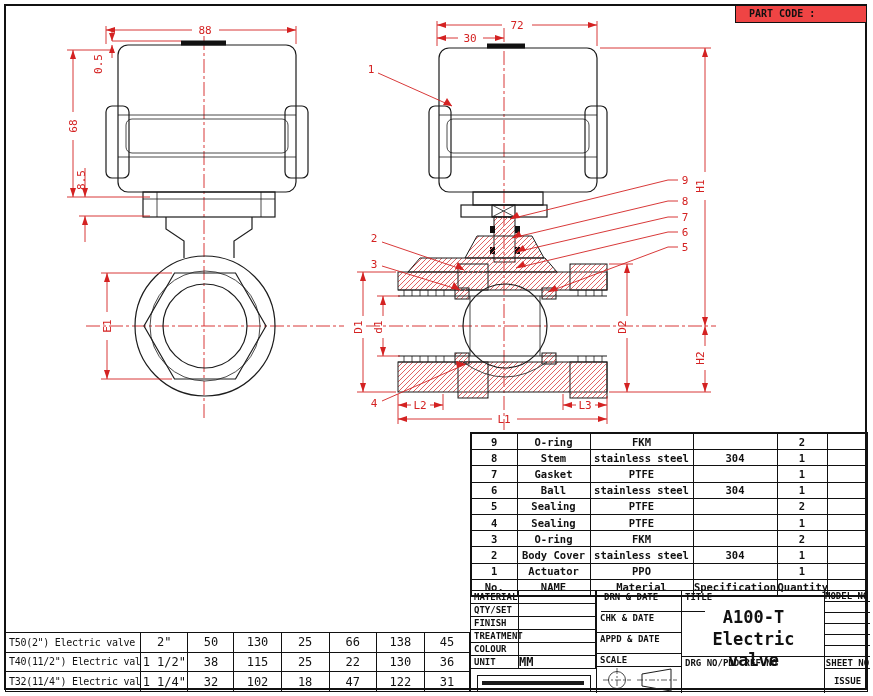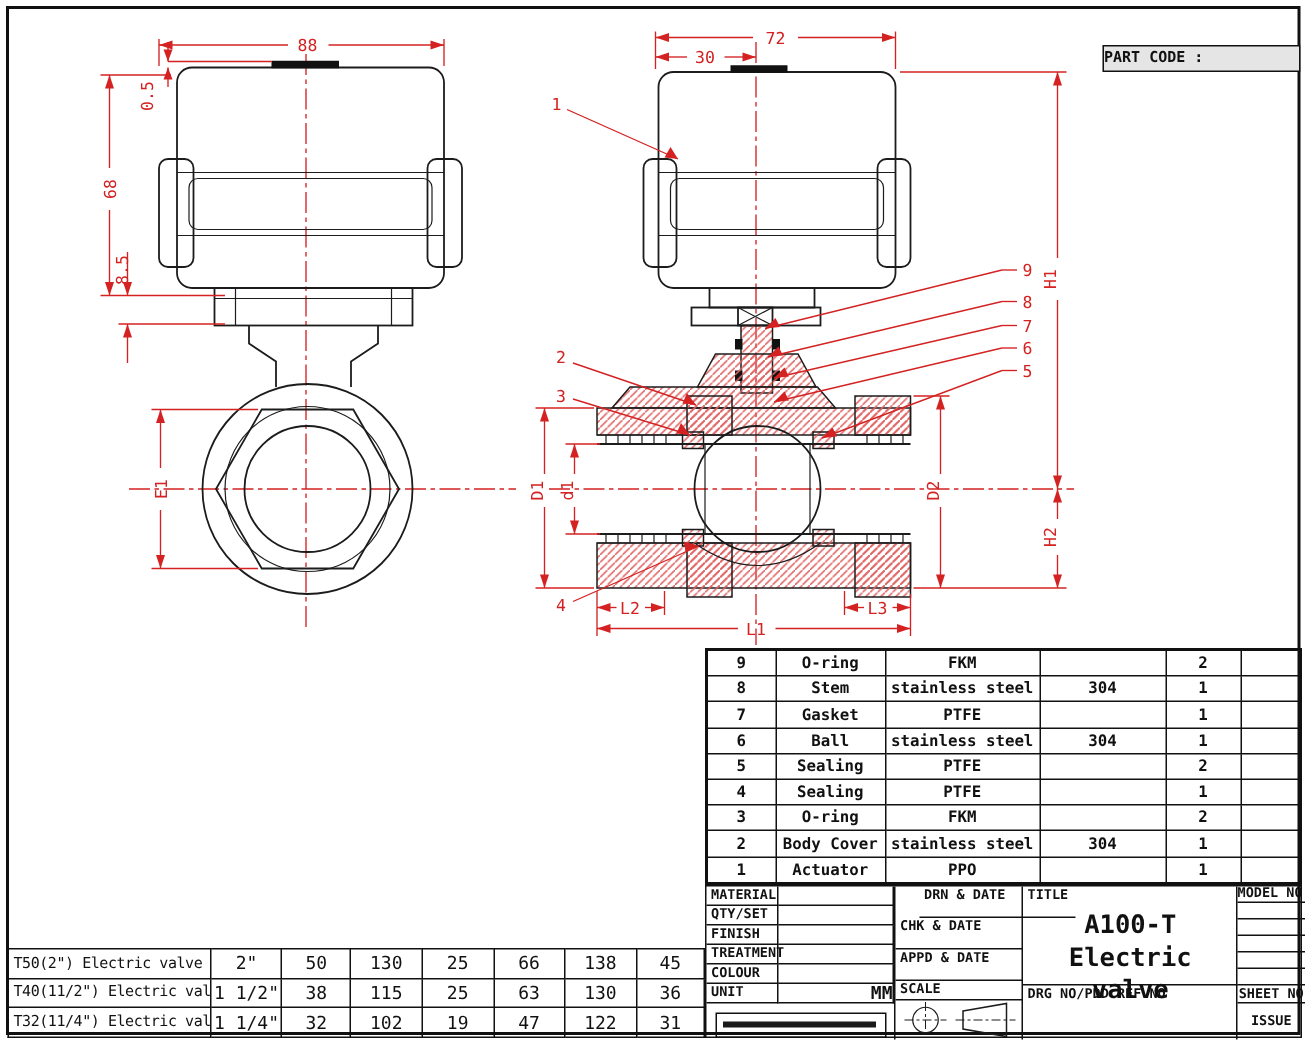--- a/index.html
+++ b/index.html
@@ -9,22 +9,22 @@
          border:2px solid #111;box-sizing:border-box;}
   svg text{font-family:"DejaVu Sans Mono","Liberation Mono",monospace;}
   .k{stroke:#1c1c1c;fill:none;stroke-width:1.2;}
   .k2{stroke:#1c1c1c;fill:none;stroke-width:0.8;}
   .r{stroke:#d42222;fill:none;stroke-width:0.9;}
   .cl{stroke:#d42222;fill:none;stroke-width:0.9;stroke-dasharray:14 3 3 3;}
   .ar{fill:#d42222;stroke:none;}
   .ht{fill:url(#hp);stroke:#1c1c1c;stroke-width:1;}
   .rt{fill:#d42222;font-size:11px;text-anchor:middle;}
   .partcode{position:absolute;left:735px;top:5px;width:132px;height:18px;
-            border:1.6px solid #111;box-sizing:border-box;background:#e5e5e5;
-            font-size:10px;font-weight:bold;line-height:15px;padding-left:0;margin-top:25px;}
+            border:1.6px solid #111;box-sizing:border-box;background:#ef4444;
+            font-size:10px;font-weight:bold;line-height:15px;padding-left:13px;}
   table{border-collapse:collapse;table-layout:fixed;}
   td,th{border:1.3px solid #111;padding:0;text-align:center;vertical-align:middle;
         overflow:hidden;white-space:nowrap;}
   .ptable{position:absolute;left:470px;top:432px;width:398px;height:158px;
           font-size:10.5px;font-weight:bold;border:2px solid #111;}
   .ptable td{height:15.2px;}
   .stable{position:absolute;left:5px;top:632px;width:465px;height:60px;
           font-size:12px;border:1.6px solid #111;}
   .stable td{height:13.6px;}
   .stable td.desc{text-align:left;padding-left:3px;font-size:10px;letter-spacing:-0.3px;}
@@ -363,43 +363,51 @@
         <td></td>
   </tr>
   <tr>
     <td>1</td>
         <td>Actuator</td>
         <td>PPO</td>
         <td></td>
         <td>1</td>
         <td></td>
   </tr>
+  <tr>
+    <td>No.</td>
+        <td>NAME</td>
+        <td>Material</td>
+        <td>Specification</td>
+        <td>Quantity</td>
+        <td></td>
+  </tr>
 </tbody>
   </table>
 
 <div class="tblock">
 
   <div class="tb lab bb br" style="left:0;top:0;width:48px;height:13px;">MATERIAL</div>
   <div class="tb bb br" style="left:48px;top:0;width:77px;height:13px;"></div>
   <div class="tb lab bb br" style="left:0;top:13px;width:48px;height:13px;">QTY/SET</div>
   <div class="tb bb br" style="left:48px;top:13px;width:77px;height:13px;"></div>
   <div class="tb lab bb br" style="left:0;top:26px;width:48px;height:13px;">FINISH</div>
   <div class="tb bb br" style="left:48px;top:26px;width:77px;height:13px;"></div>
   <div class="tb lab bb br" style="left:0;top:39px;width:48px;height:13px;">TREATMENT</div>
   <div class="tb bb br" style="left:48px;top:39px;width:77px;height:13px;"></div>
   <div class="tb lab bb br" style="left:0;top:52px;width:48px;height:13px;">COLOUR</div>
   <div class="tb bb br" style="left:48px;top:52px;width:77px;height:13px;"></div>
   <div class="tb lab bb br" style="left:0;top:65px;width:48px;height:13px;">UNIT</div>
-  <div class="tb bb br" style="left:48px;top:65px;width:77px;height:13px;text-align:right;font-size:12px;line-height:12px;">MM</div>
+  <div class="tb bb br" style="left:48px;top:65px;width:77px;height:13px;text-align:left;font-size:12px;line-height:12px;">MM</div>
   <div class="fineprint">
       <div class="smear"></div>
     </div>
 
   <div class="tb bl" style="left:125px;top:0;width:85px;height:102px;">
-    <div class="tb lab bb" style="left:16px;top:0;width:104px;height:21px;">DRN &amp; DATE</div>
+    <div class="tb lab bb" style="left:4px;top:0;width:104px;height:21px;">DRN &amp; DATE</div>
     <div class="tb lab bb" style="left:0;top:21px;width:85px;height:21px;">CHK &amp; DATE</div>
     <div class="tb lab bb" style="left:0;top:42px;width:85px;height:21px;">APPD &amp; DATE</div>
     <div class="tb lab bb" style="left:0;top:63px;width:85px;height:13px;">SCALE</div>
     <svg class="tb" style="left:0;top:76px;" width="85" height="26" viewBox="0 0 85 26">
       <circle cx="20" cy="13" r="8.5" class="k2"></circle>
       <line x1="6" y1="13" x2="34" y2="13" stroke="#1c1c1c" stroke-width="0.7" stroke-dasharray="6 2 2 2"></line>
       <line x1="20" y1="1" x2="20" y2="25" stroke="#1c1c1c" stroke-width="0.7" stroke-dasharray="6 2 2 2"></line>
       <polygon points="45,7 74,2 74,24 45,19" fill="none" stroke="#1c1c1c" stroke-width="1"></polygon>
       <line x1="40" y1="13" x2="80" y2="13" stroke="#1c1c1c" stroke-width="0.7" stroke-dasharray="6 2 2 2"></line>
     </svg>
@@ -445,28 +453,28 @@
         <td>66</td>
         <td>138</td>
         <td>45</td>
   </tr>
   <tr>
     <td class="desc">T40(11/2") Electric valve</td>
         <td>1 1/2"</td>
         <td>38</td>
         <td>115</td>
         <td>25</td>
-        <td>63</td>
+        <td>22</td>
         <td>130</td>
         <td>36</td>
   </tr>
   <tr>
     <td class="desc">T32(11/4") Electric valve</td>
         <td>1 1/4"</td>
         <td>32</td>
         <td>102</td>
-        <td>19</td>
+        <td>18</td>
         <td>47</td>
         <td>122</td>
         <td>31</td>
   </tr>
 </tbody>
   </table>
 
 </body></html>

